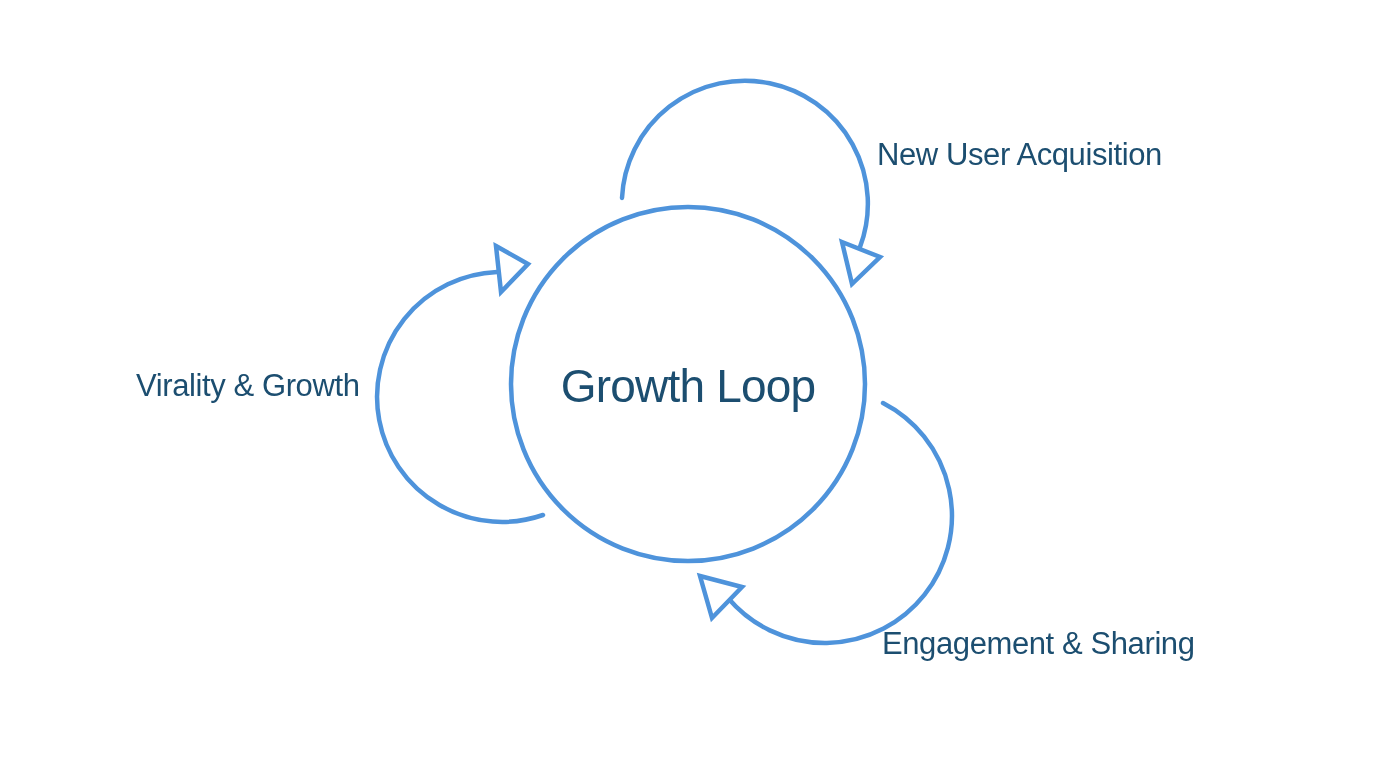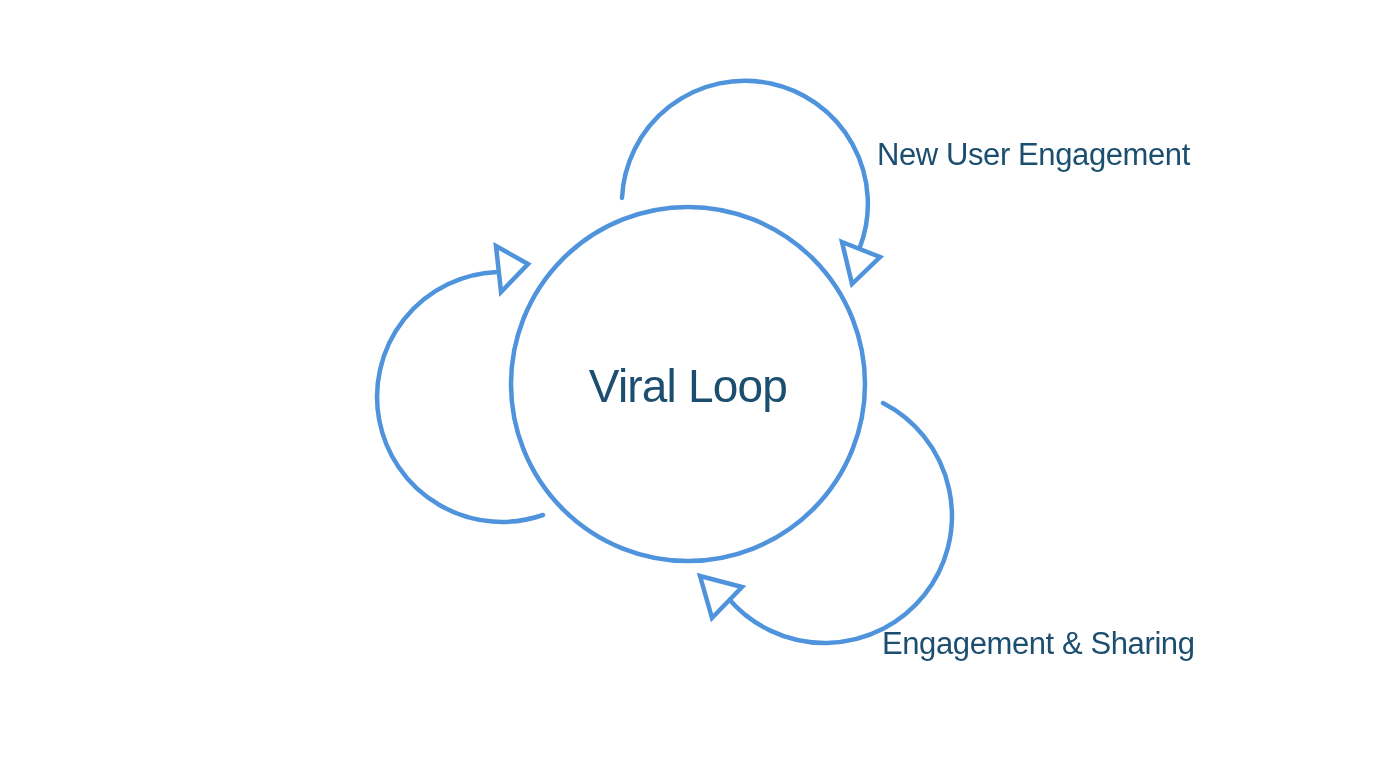--- a/index.html
+++ b/index.html
@@ -63,20 +63,21 @@
 
     <path d="M 496 246 L 528 264 L 501 292 Z" fill="#ffffff" stroke="#4e93db" stroke-width="4.5" stroke-linejoin="miter"></path>
 
     <path d="M 883 403 A 127 127 0 1 1 728 598" fill="none" stroke="#4e93db" stroke-width="4.5" stroke-linecap="round"></path>
 
     <path d="M 742 587 L 700 576 L 712 618 Z" fill="#ffffff" stroke="#4e93db" stroke-width="4.5" stroke-linejoin="miter"></path>
 
     <circle cx="688" cy="384" r="177" fill="#ffffff" stroke="#4e93db" stroke-width="4.5"></circle>
   </svg>
 
-  <div class="circle-title">Viral Loop</div>
+  <div class="circle-title">Growth Loop</div>
 
-  <div class="label label-new-user">New User Engagement</div>
+  <div class="label label-new-user">New User Acquisition</div>
 
+  <div class="label label-virality">Virality &amp; Growth</div>
 
   <div class="label label-engagement">Engagement &amp; Sharing</div>
 
 </div>
 
 </body></html>

